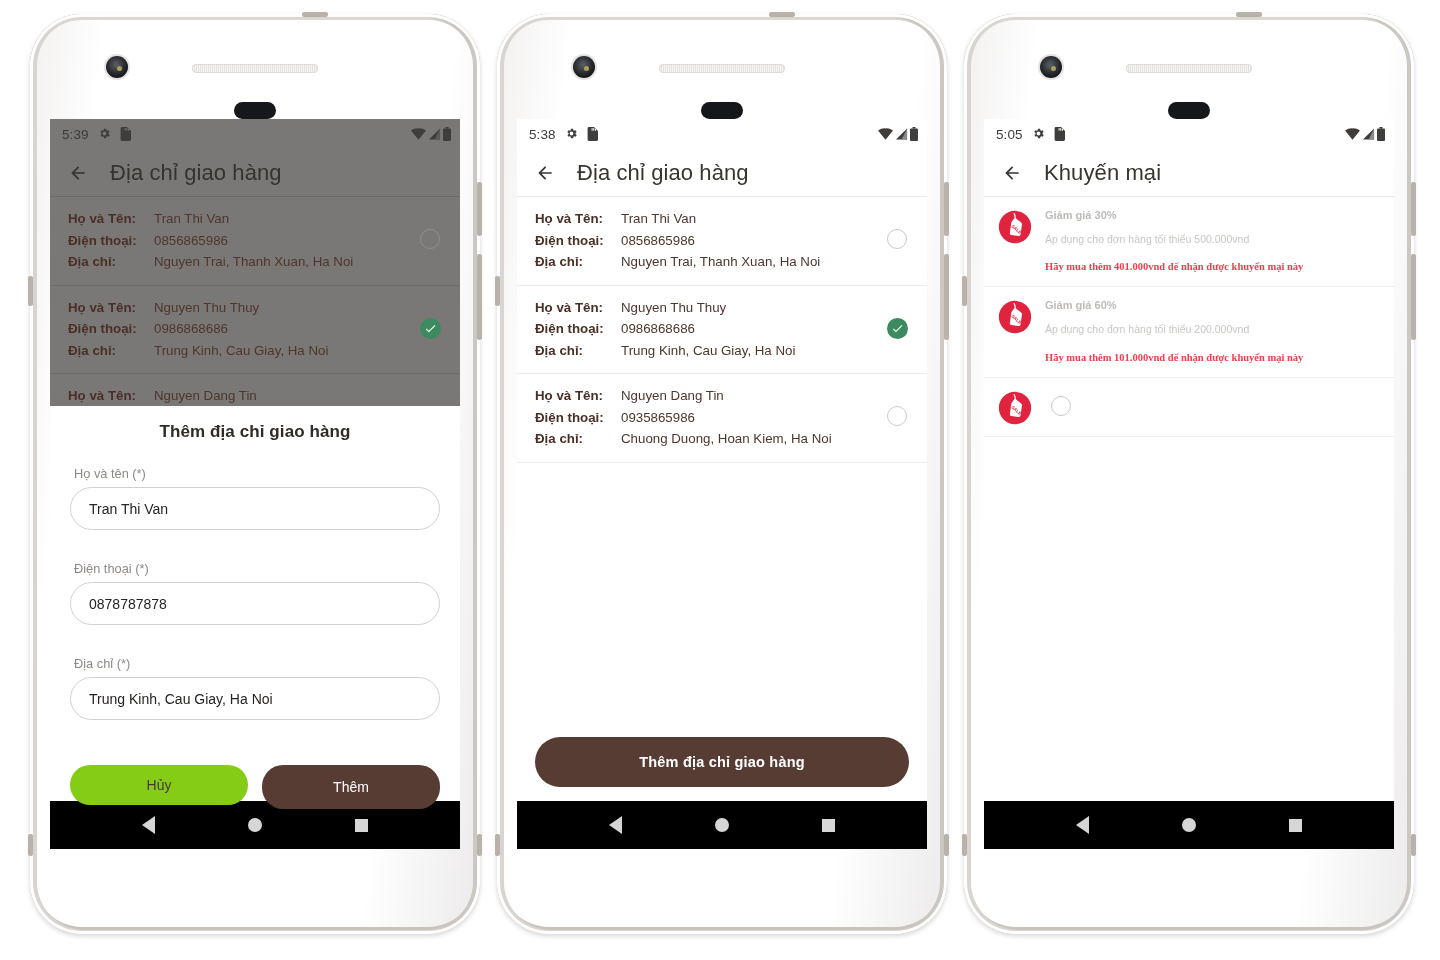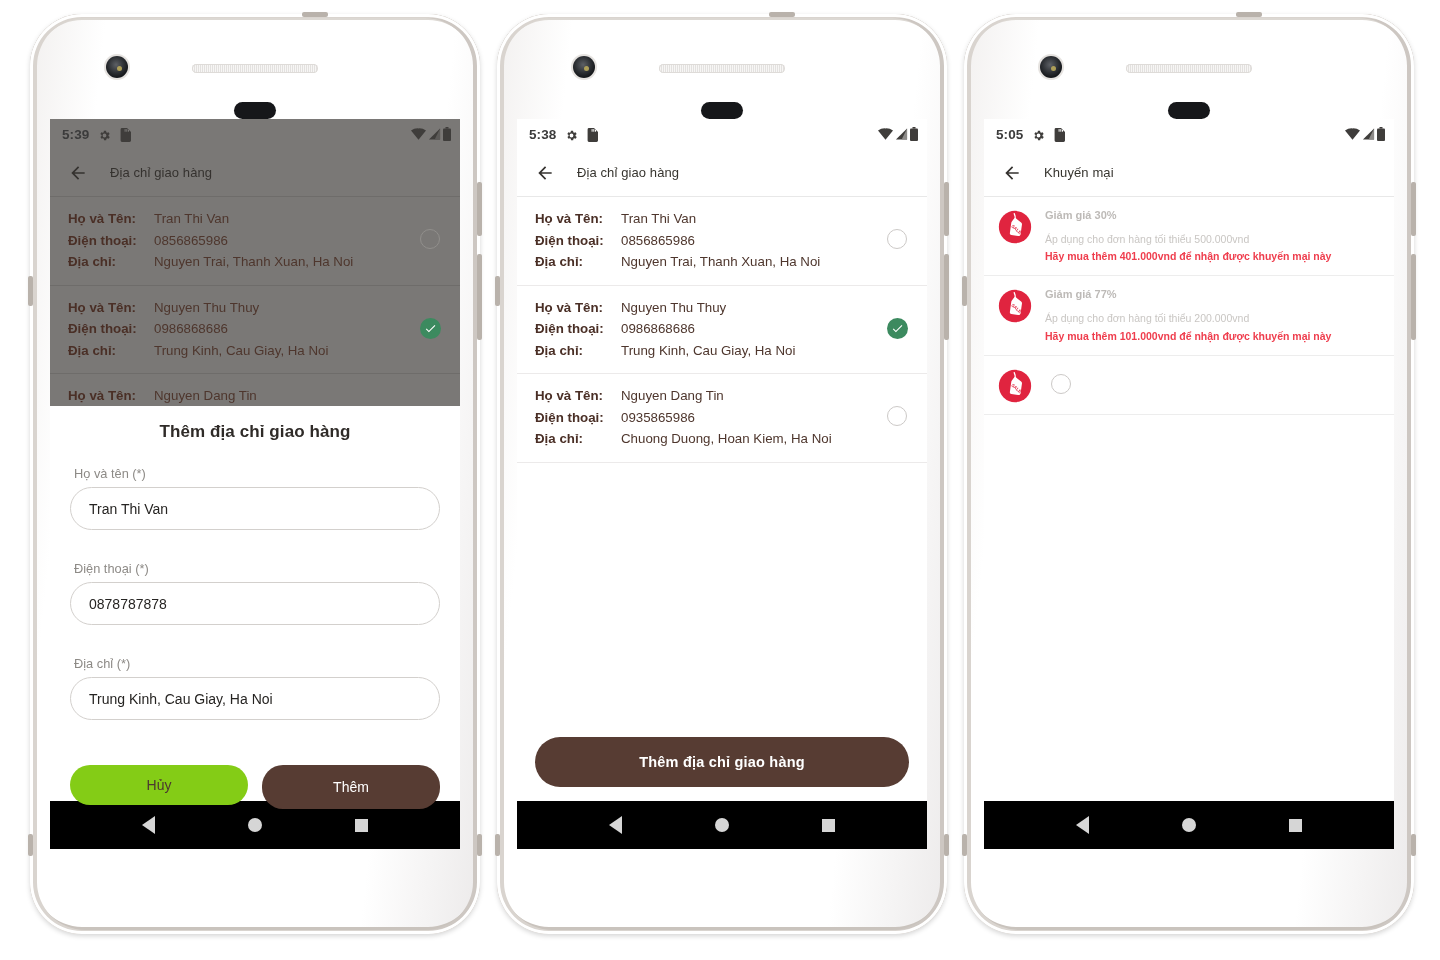--- a/index.html
+++ b/index.html
@@ -70,35 +70,35 @@
     position:absolute; left:20px; top:105px; width:410px; height:730px;
     background:#ffffff; overflow:hidden;
   }
   .screen-inner{ position:absolute; inset:0; display:flex; flex-direction:column; }
 
   
   .statusbar{
     height:30px; flex:0 0 30px; display:flex; align-items:center;
     padding:0 9px 0 12px; font-size:13px; color:#3c3c3c; letter-spacing:.1px;
   }
-  .sb-left{ display:flex; align-items:flex-end; gap:9px;font-weight:bold; }
+  .sb-left{ display:flex; align-items:flex-start; gap:9px; }
   .sb-time{ font-size:13.5px; color:#3b3b3b; }
   .sb-right{ margin-left:auto; display:flex; align-items:center; gap:2px; }
   .ic-wifi{ width:15px; height:12px; }
   .ic-signal{ width:13px; height:12px; }
   .ic-batt{ width:8px; height:14px; }
 
   
   .appbar{
     flex:0 0 48px; display:flex; align-items:center; gap:22px;
     padding:0 18px; background:#fff;
     border-bottom:1px solid #e8e8e8;
   }
   .appbar .back{ width:20px; height:20px; flex:0 0 20px; cursor:pointer; }
-  .appbar .title{ font-size:13px; color:#37352f; letter-spacing:.1px;text-align:center; }
+  .appbar .title{ font-size:22px; color:#37352f; letter-spacing:.1px;text-align:center; }
 
   
   .addr-list{ flex:1 1 auto; background:#fff; overflow:hidden; }
   .addr-row{
     display:flex; align-items:center; padding:11px 18px 12px 18px;
     border-bottom:1px solid #eceaea;
   }
   .addr-fields{ flex:1 1 auto; }
   .fld{ display:flex; align-items:flex-end; line-height:1.62; }
   .fld-k{ width:86px; flex:0 0 86px; font-size:13.3px; font-weight:bold; color:#4a2f26; }
@@ -161,21 +161,21 @@
   
   .promo-list{ flex:1 1 auto; background:#fff; }
   .promo-row{
     display:flex; align-items:flex-start; gap:13px;
     padding:11px 16px 11px 14px; border-bottom:1px solid #ededed;
   }
   .promo-icon{ flex:0 0 34px; width:34px; height:34px; margin-top:2px; }
   .promo-text{ flex:1 1 auto; min-width:0; }
   .promo-title{ font-size:11px; font-weight:bold; color:#2b2825; line-height:1.45; }
   .promo-sub{ font-size:10.5px; color:#6b6865; line-height:1.55; margin-top:7px; }
-  .promo-warn{ font-size:10.5px; color:#ef3e4e; font-weight:bold; line-height:1.55; margin-top:1px; }
+  .promo-warn{ font-size:10.5px; color:#ef3e4e; font-weight:bold; line-height:1.55; margin-top:12px;font-family:Liberation Serif, serif; }
   .promo-row.disabled .promo-title{ color:#bdbab7; }
   .promo-row.disabled .promo-sub{ color:#c9c6c3; }
   .promo-pick{ flex:0 0 22px; width:22px; height:22px; align-self:center; margin-left:6px; }
 </style>
 </head>
 <body>
 
 <div class="stage">
 
   <div class="phone p1">
@@ -526,21 +526,21 @@
             <svg class="promo-icon" viewBox="0 0 40 40">
               <circle cx="20" cy="20" r="19" fill="#e0243f"></circle>
               <g transform="rotate(38 20 21)">
                 <path fill="#ffffff" d="M12.5 11.5h9.2c1 0 1.8.5 2.3 1.3l6 10.4c.6 1 .2 2.3-.9 2.9l-7.3 4.2c-1 .6-2.3.2-2.9-.9l-6-10.4a2.6 2.6 0 01-.4-1.3z"></path>
                 <circle cx="15.6" cy="15.2" r="2.1" fill="none" stroke="#ffffff" stroke-width="1.5"></circle>
                 <path d="M14.6 13.6c-1.8-2.6-3.6-4.4-5.6-5.2" stroke="#ffffff" stroke-width="1.5" fill="none" stroke-linecap="round"></path>
               </g>
               <text x="21.5" y="24.5" font-family="Liberation Sans, sans-serif" font-size="5.2" font-weight="bold" fill="#e0243f" text-anchor="middle" transform="rotate(40 21.5 23)">SALE</text>
             </svg>
             <div class="promo-text">
-              <div class="promo-title">Giảm giá 77%</div>
+              <div class="promo-title">Giảm giá 60%</div>
               <div class="promo-sub">Áp dụng cho đơn hàng tối thiểu 200.000vnd</div>
               <div class="promo-warn">Hãy mua thêm 101.000vnd để nhận được khuyến mại này</div>
             </div>
           </div>
 
           <div class="promo-row">
             <svg class="promo-icon" viewBox="0 0 40 40">
               <circle cx="20" cy="20" r="19" fill="#e0243f"></circle>
               <g transform="rotate(38 20 21)">
                 <path fill="#ffffff" d="M12.5 11.5h9.2c1 0 1.8.5 2.3 1.3l6 10.4c.6 1 .2 2.3-.9 2.9l-7.3 4.2c-1 .6-2.3.2-2.9-.9l-6-10.4a2.6 2.6 0 01-.4-1.3z"></path>

